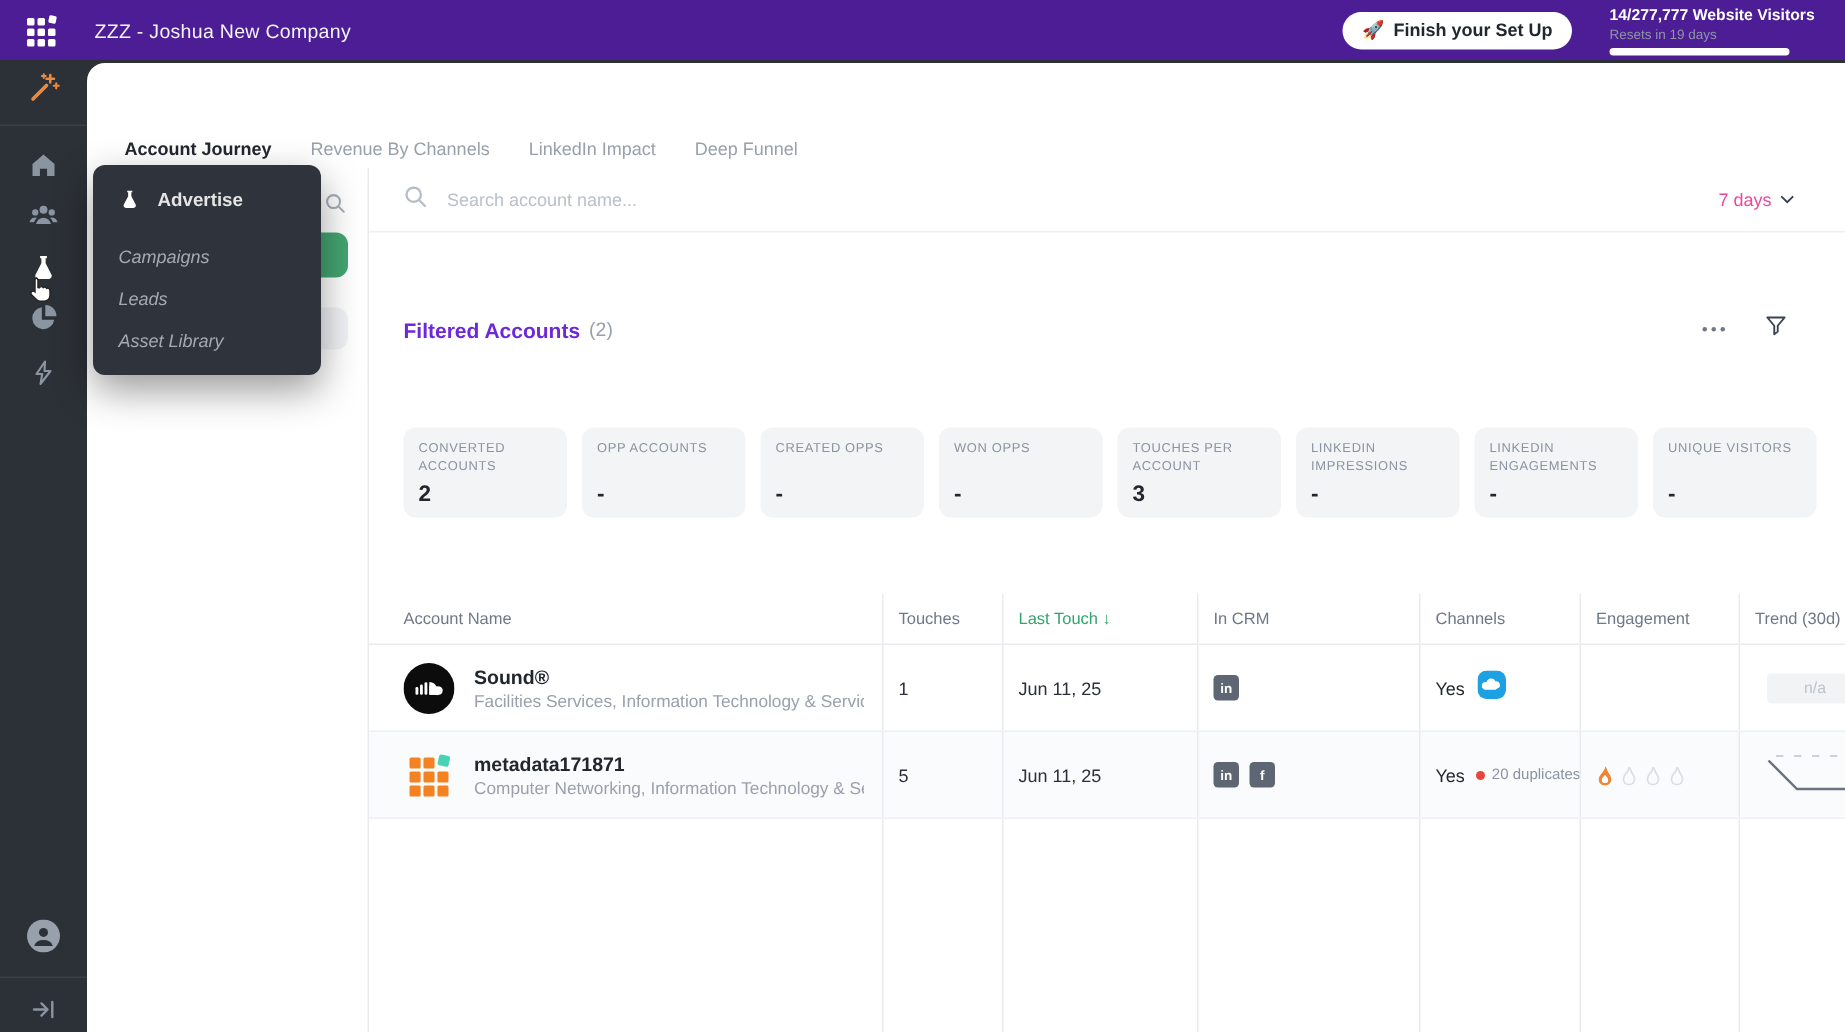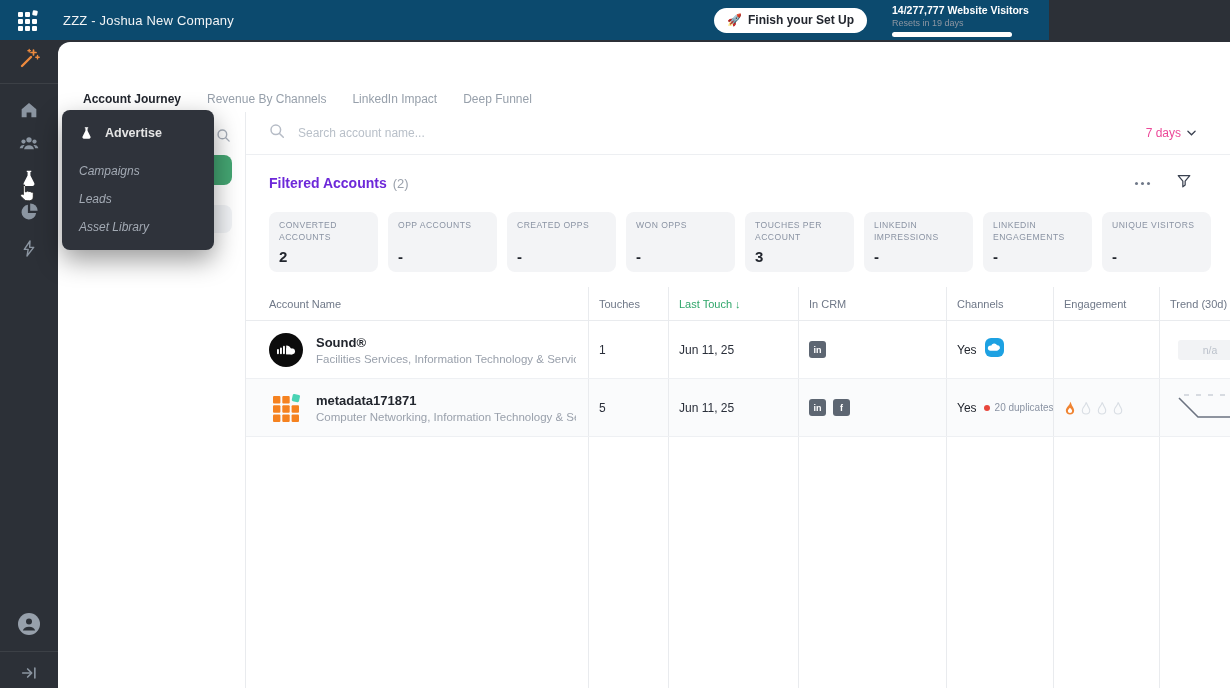--- a/index.html
+++ b/index.html
@@ -1,20 +1,20 @@
 <!DOCTYPE html>
 <html><head>
 <meta charset="utf-8">
 <style>
   html,body{margin:0;padding:0;width:1230px;height:688px;overflow:hidden;
     font-family:"Liberation Sans",sans-serif;background:#2c3037;position:relative;}
   *{box-sizing:border-box;}
 
   
-  .topbar{position:absolute;top:0;left:0;width:1049px;height:40px;background:#0c4a6e;
+  .topbar{position:absolute;top:0;left:0;width:1230px;height:40px;background:#4c1d95;
     display:flex;align-items:center;z-index:30;}
   .grid-logo{margin-left:15px;width:24px;height:24px;}
   .tb-title{margin-left:24px;font-size:13px;color:#f2f4f6;letter-spacing:.2px;}
   .tb-spacer{flex:1;}
   .finish-btn{height:25px;background:#fff;border:none;border-radius:13px;display:flex;
     align-items:center;gap:6px;padding:0 13px;font-size:12px;font-weight:700;color:#22262e;
     margin-right:25px;cursor:pointer;font-family:inherit;}
   .visitors{width:120px;margin-right:37px;}
   .v-count{font-size:10.5px;font-weight:700;color:#fff;white-space:nowrap;}
   .v-resets{font-size:9px;color:#8d96a2;margin-top:2px;}
@@ -36,21 +36,21 @@
   .tab.active{color:#22262e;font-weight:700;}
 
   
   .left-panel{position:absolute;left:0;top:70px;width:187px;bottom:0;}
   .panel-search{position:absolute;top:16px;right:14px;}
   .panel-green{position:absolute;top:43px;left:12px;right:13px;height:30px;background:#44a572;border-radius:8px;cursor:pointer;}
   .panel-gray{position:absolute;top:93px;left:12px;right:13px;height:28px;background:#f1f3f6;border-radius:8px;cursor:pointer;}
 
   
   .right-panel{position:absolute;left:187px;top:70px;width:985px;bottom:0;
-    border-left:1px solid #e9ebee;display:flex;flex-direction:column;overflow:hidden;}
+    border-left:1px solid #e9ebee;display:flex;flex-direction:column;overflow:hidden;gap:36px;}
   .search-row{height:43px;min-height:43px;border-bottom:1px solid #edeff2;display:flex;
     align-items:center;padding:0 34px 0 23px;}
   .search-input{border:none;outline:none;flex:1;font-size:12px;color:#3a4150;margin-left:11px;
     font-family:inherit;background:transparent;}
   .search-input::placeholder{color:#b9c0c9;}
   .range{display:flex;align-items:center;gap:6px;font-size:12px;color:#ec4899;cursor:pointer;white-space:nowrap;}
 
   .heading-row{display:flex;align-items:center;padding:18px 38px 0 23px;}
   .h-title{font-size:14px;font-weight:700;color:#6d28d9;}
   .h-count{font-size:13px;color:#9aa1ac;margin-left:6px;}

